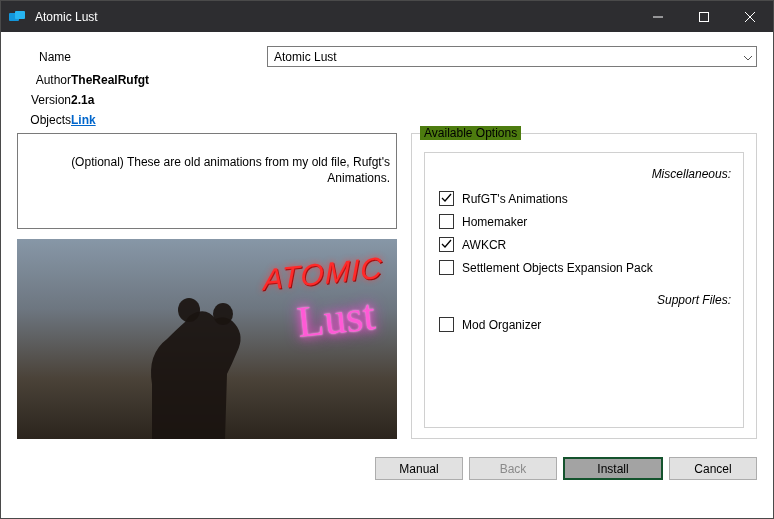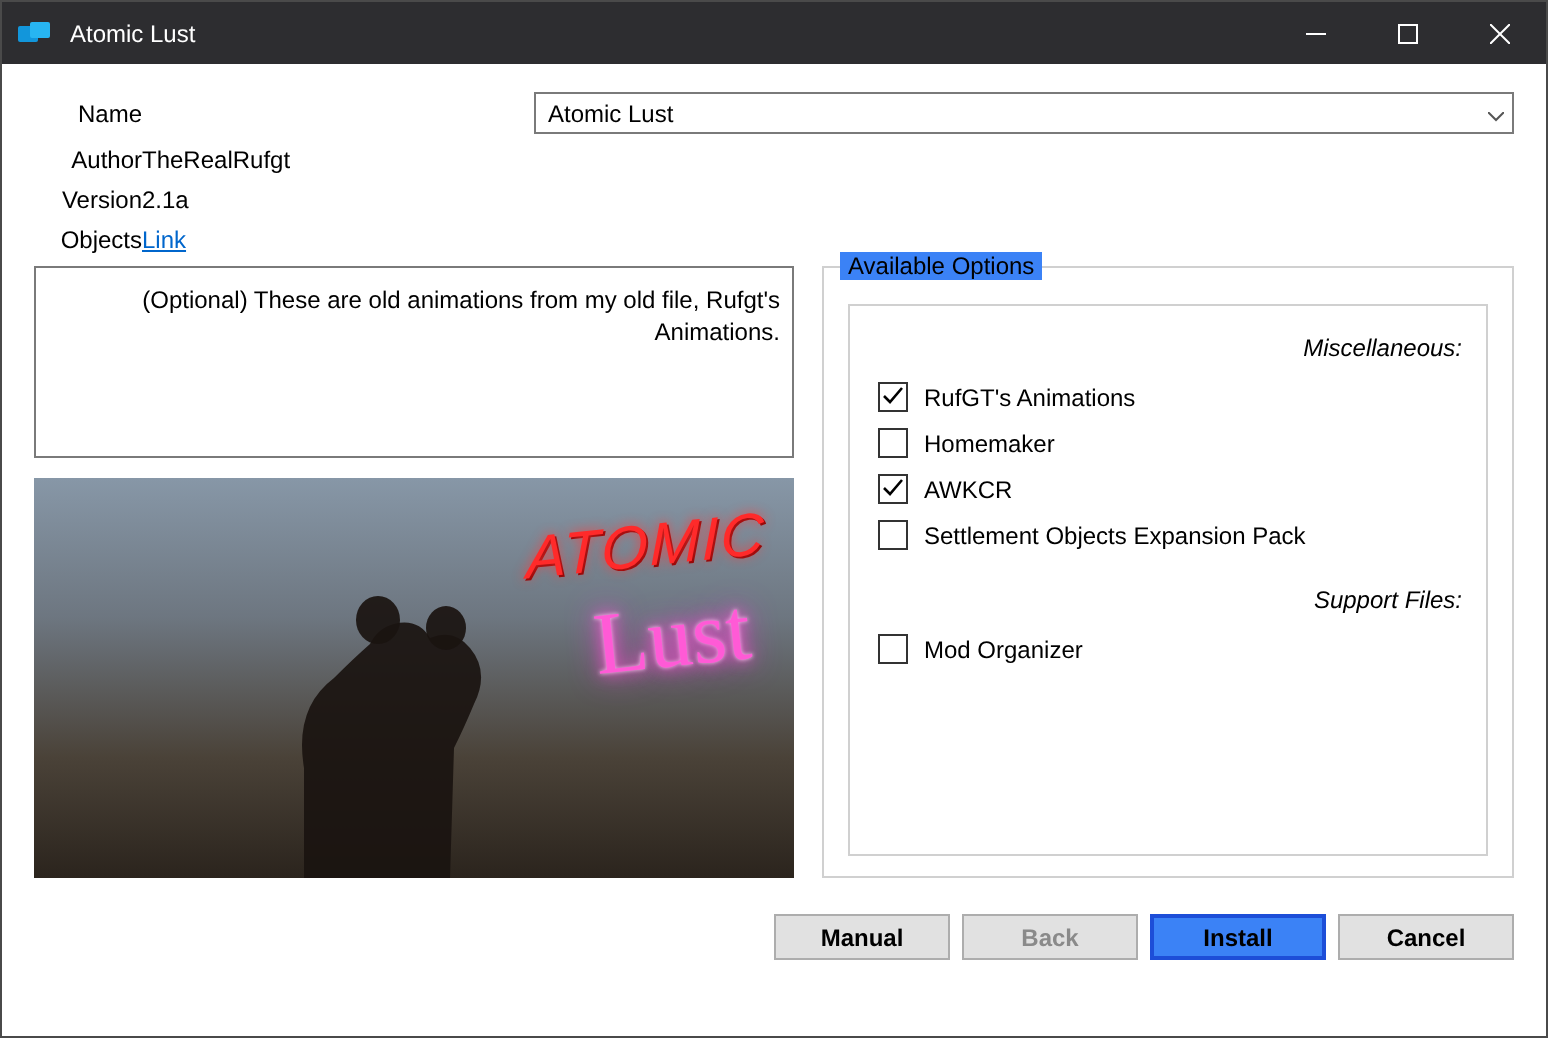--- a/index.html
+++ b/index.html
@@ -43,21 +43,21 @@
   }
   .meta-row {
     display: flex;
     align-items: center;
     margin-bottom: 6px;
   }
   .meta-label {
     width: 54px;
     color: #000;
   }
-  .meta-value { color: #000; }
+  .meta-value { color: #000; font-weight: bold; }
   .name-select {
     flex: 1;
     height: 21px;
     border: 1px solid #7a7a7a;
     display: flex;
     align-items: center;
     justify-content: space-between;
     padding: 0 4px 0 6px;
     background: #fff;
   }
@@ -65,21 +65,21 @@
   .columns {
     display: flex;
     gap: 14px;
     margin-top: 6px;
   }
   .left-col { width: 380px; }
   .desc-box {
     width: 100%;
     height: 96px;
     border: 1px solid #7a7a7a;
-    padding: 8px 6px;
+    padding: 20px 6px;
     background: #fff;
     color: #000;
     line-height: 1.35;
   }
   .image-box {
     margin-top: 10px;
     width: 380px;
     height: 200px;
     background: linear-gradient(180deg,#8797a7 0%, #6d7680 35%, #4a4238 70%, #2b241d 100%);
     position: relative;
@@ -114,21 +114,21 @@
   .fieldset {
     border: 1px solid #d0d0d0;
     padding: 10px 12px 14px 12px;
     position: relative;
     height: 306px;
   }
   .fieldset-legend {
     position: absolute;
     top: -8px;
     left: 8px;
-    background: #3b82f6;
+    background: #4d7c0f;
     padding: 0 4px;
     color: #000;
   }
   .inner-box {
     border: 1px solid #d0d0d0;
     padding: 10px 12px;
     margin-top: 8px;
     height: 276px;
   }
   .section-label {
@@ -163,24 +163,23 @@
   }
   .btn {
     width: 88px;
     height: 23px;
     border: 1px solid #adadad;
     background: #e1e1e1;
     display: flex;
     align-items: center;
     justify-content: center;
     color: #000;
-    font-weight: bold;
   }
   .btn.disabled { color: #8a8a8a; }
-  .btn.primary { border: 2px solid #1d4ed8; background: #3b82f6; width: 88px; height: 23px; }
+  .btn.primary { border: 2px solid #14532d; background: #a3a3a3; width: 100px; height: 23px; }
 </style>
 </head>
 <body>
 
 <div class="titlebar">
   <span class="app-icon">
     <svg width="18" height="12" viewBox="0 0 18 12">
       <rect x="0" y="2" width="10" height="8" rx="1" fill="#1296db"></rect>
       <rect x="6" y="0" width="10" height="8" rx="1" fill="#27b5f1"></rect>
     </svg>

